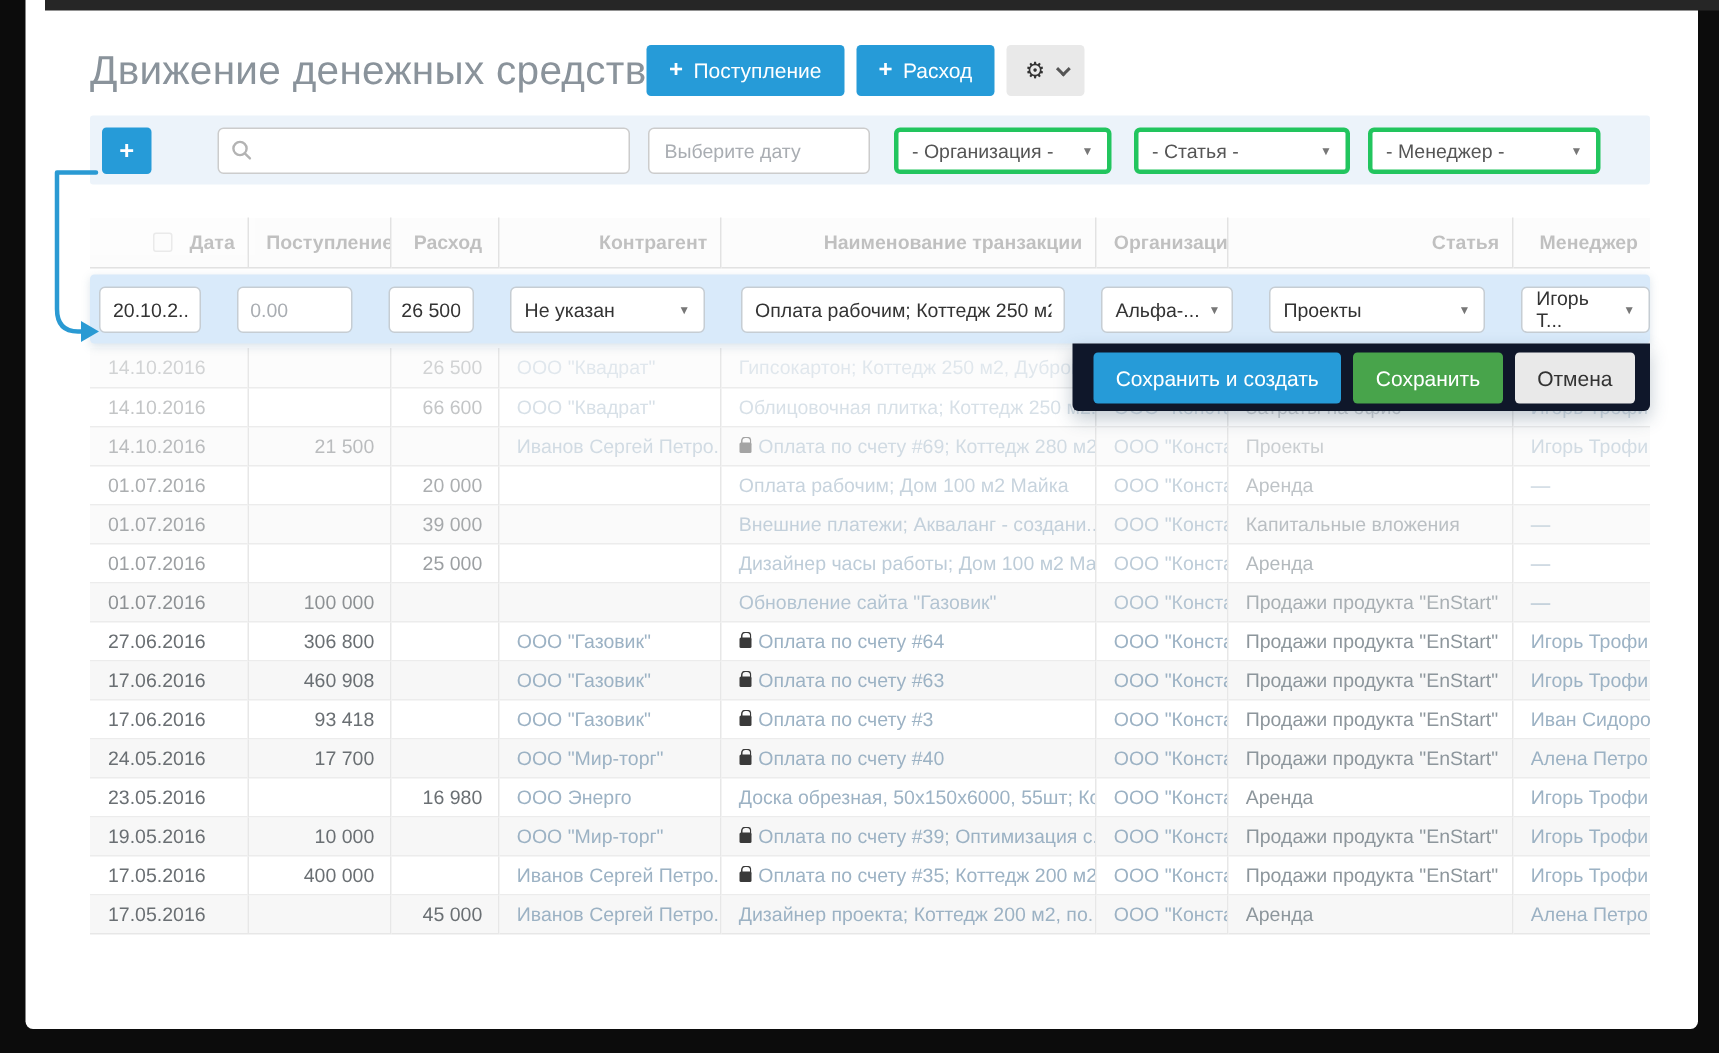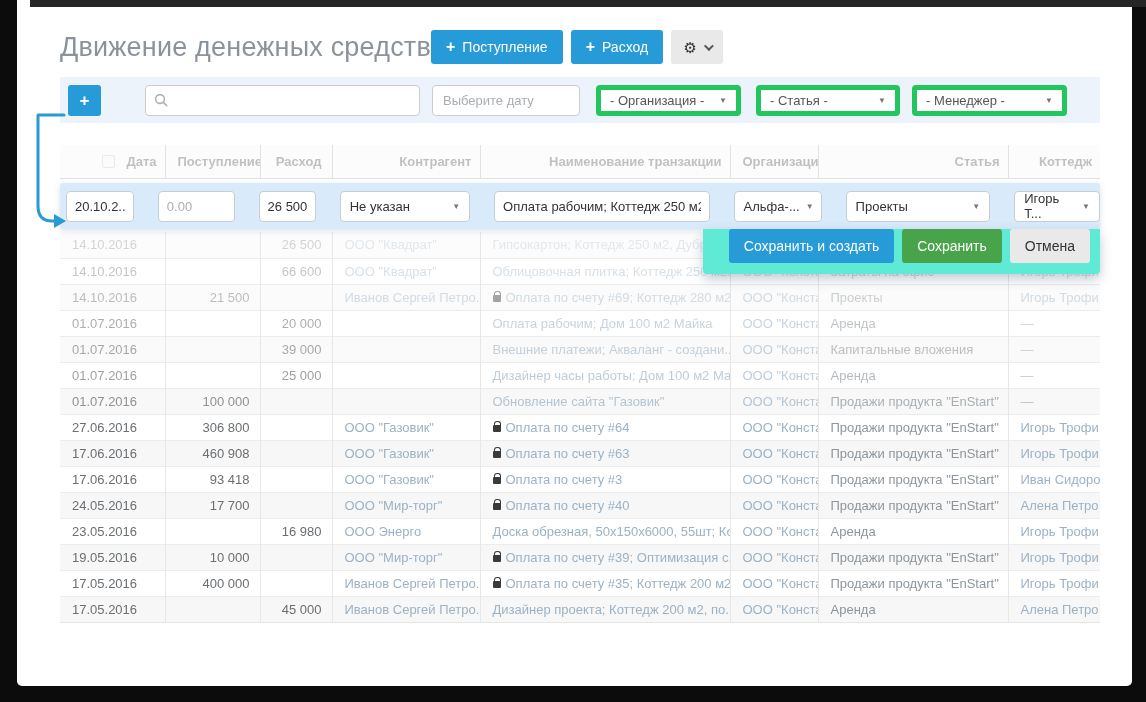--- a/index.html
+++ b/index.html
@@ -32,21 +32,21 @@
                 display:flex; align-items:center; padding:0 8px; }
   .add-btn { width:33px; height:31px; background:#269bd8; color:#fff; border:none; border-radius:3px;
              font-size:17px; font-weight:bold; line-height:1; cursor:pointer; }
   .search-wrap { position:relative; margin-left:44px; }
   .search-input { width:275px; height:31px; border:1px solid #ccc; border-radius:4px;
                   padding:0 8px 0 30px; font-size:13px; color:#333; outline:none; font-family:inherit; }
   .search-icon { position:absolute; left:9px; top:8px; }
   .date-input { margin-left:12px; width:148px; height:31px; border:1px solid #ccc; border-radius:4px;
                 padding:0 10px; font-size:13px; color:#333; outline:none; font-family:inherit; }
   .date-input::placeholder, .search-input::placeholder, .num-input::placeholder { color:#a9adb2; }
-  .fake-select { height:31px; background:#fff; border:5px solid #22c55e; border-radius:4px;
+  .fake-select { height:31px; background:#fff; border:3px solid #22c55e; border-radius:4px;
                  display:flex; align-items:center; justify-content:space-between;
                  padding:0 9px; font-size:13px; color:#555; cursor:pointer; }
   .fs-caret { font-size:8px; color:#777; margin-left:6px; }
   .sel-org-f { margin-left:16px; width:145px; }
   .sel-art-f { margin-left:15px; width:144px; }
   .sel-man-f { margin-left:12px; width:155px; }
 
   
   table { border-collapse:collapse; table-layout:fixed; width:1040px; font-size:13px; }
   col.c-date{width:105px} col.c-in{width:95px} col.c-out{width:72px} col.c-contr{width:148px}
@@ -83,22 +83,22 @@
   .edit-panel { position:relative; margin-top:4px; height:46px; background:#d9eafa; border-radius:3px;
                 display:flex; align-items:center; gap:24px; padding-left:6px; z-index:20;
                 box-shadow:0 2px 6px rgba(120,150,175,.25); }
   .edit-panel input, .edit-panel .fake-select { height:31px; border:1px solid #c6cdd3; border-radius:4px;
                 font-size:13px; color:#333; font-family:inherit; background:#fff; }
   .edit-panel input { padding:0 8px; outline:none; min-width:0; }
   .e-date{width:74px} .e-in{width:84px} .e-out{width:62px}
   .e-contr{width:144px} .e-tran{width:240px; padding:0 10px;}
   .e-org{width:88px} .e-art{width:160px} .e-man{width:94px}
 
-  .edit-buttons { position:absolute; top:46px; right:0; height:45px; background:#5eead4;
-                  display:flex; align-items:flex-start; gap:8px; padding:0 10px 0 26px;
+  .edit-buttons { position:absolute; top:46px; right:0; height:45px; background:#0f172a;
+                  display:flex; align-items:center; gap:8px; padding:0 10px 0 14px;
                   border-radius:0 0 4px 4px; box-shadow:0 5px 12px rgba(40,70,95,.28); z-index:25; }
   .btn-green { background:#48a44b; color:#fff; padding:0 15px; }
   .btn-grey  { background:#e9e9e9; color:#333; padding:0 15px; }
 
   .hint-arrow { position:absolute; left:30px; top:108px; z-index:30; pointer-events:none; }
 </style>
 </head>
 <body>
 
 <div class="top-strip"></div>
@@ -165,21 +165,21 @@
           <tr>
         <th>
           <span class="hd-check"></span><span>Дата</span>
         </th>
         <th class="num">Поступление</th>
         <th class="num">Расход</th>
         <th>Контрагент</th>
         <th>Наименование транзакции</th>
         <th>Организация</th>
         <th>Статья</th>
-        <th>Коттедж</th>
+        <th>Менеджер</th>
       </tr>
     </tbody>
       </table>
 
     <div class="edit-panel">
       <input class="e-date" value="20.10.2..." style="">
       <input class="e-in num-input" placeholder="0.00" style="">
       <input class="e-out" value="26 500" style="">
       <div class="fake-select e-contr">
         <span>Не указан</span>

